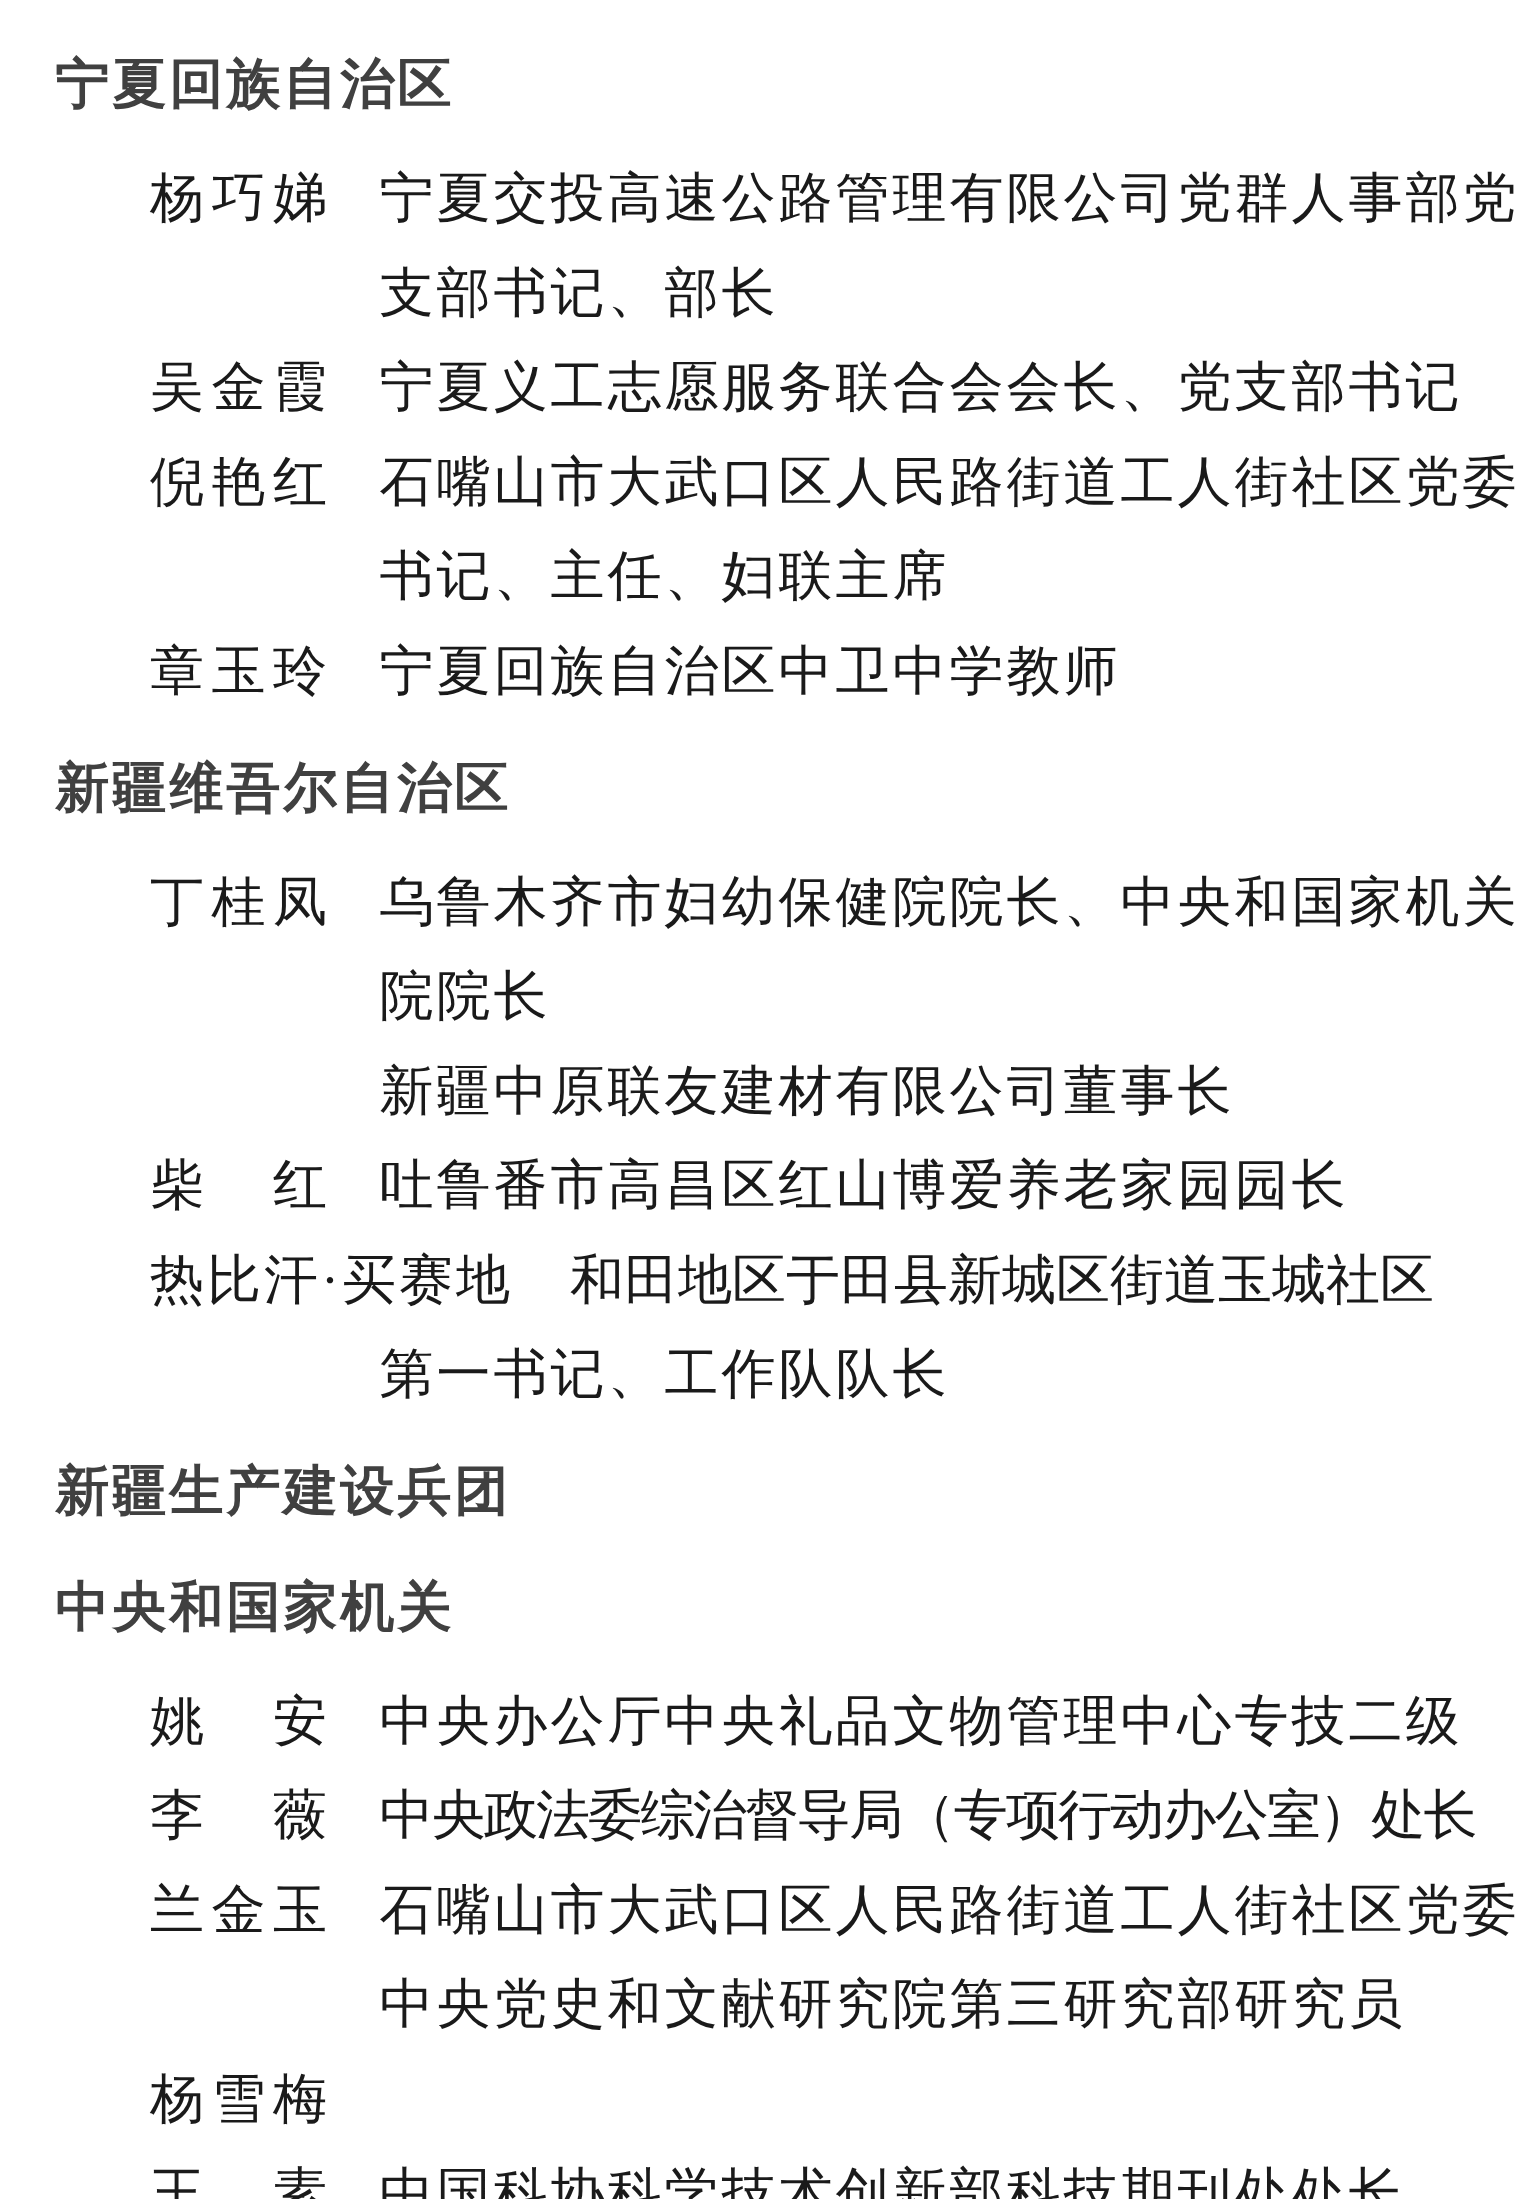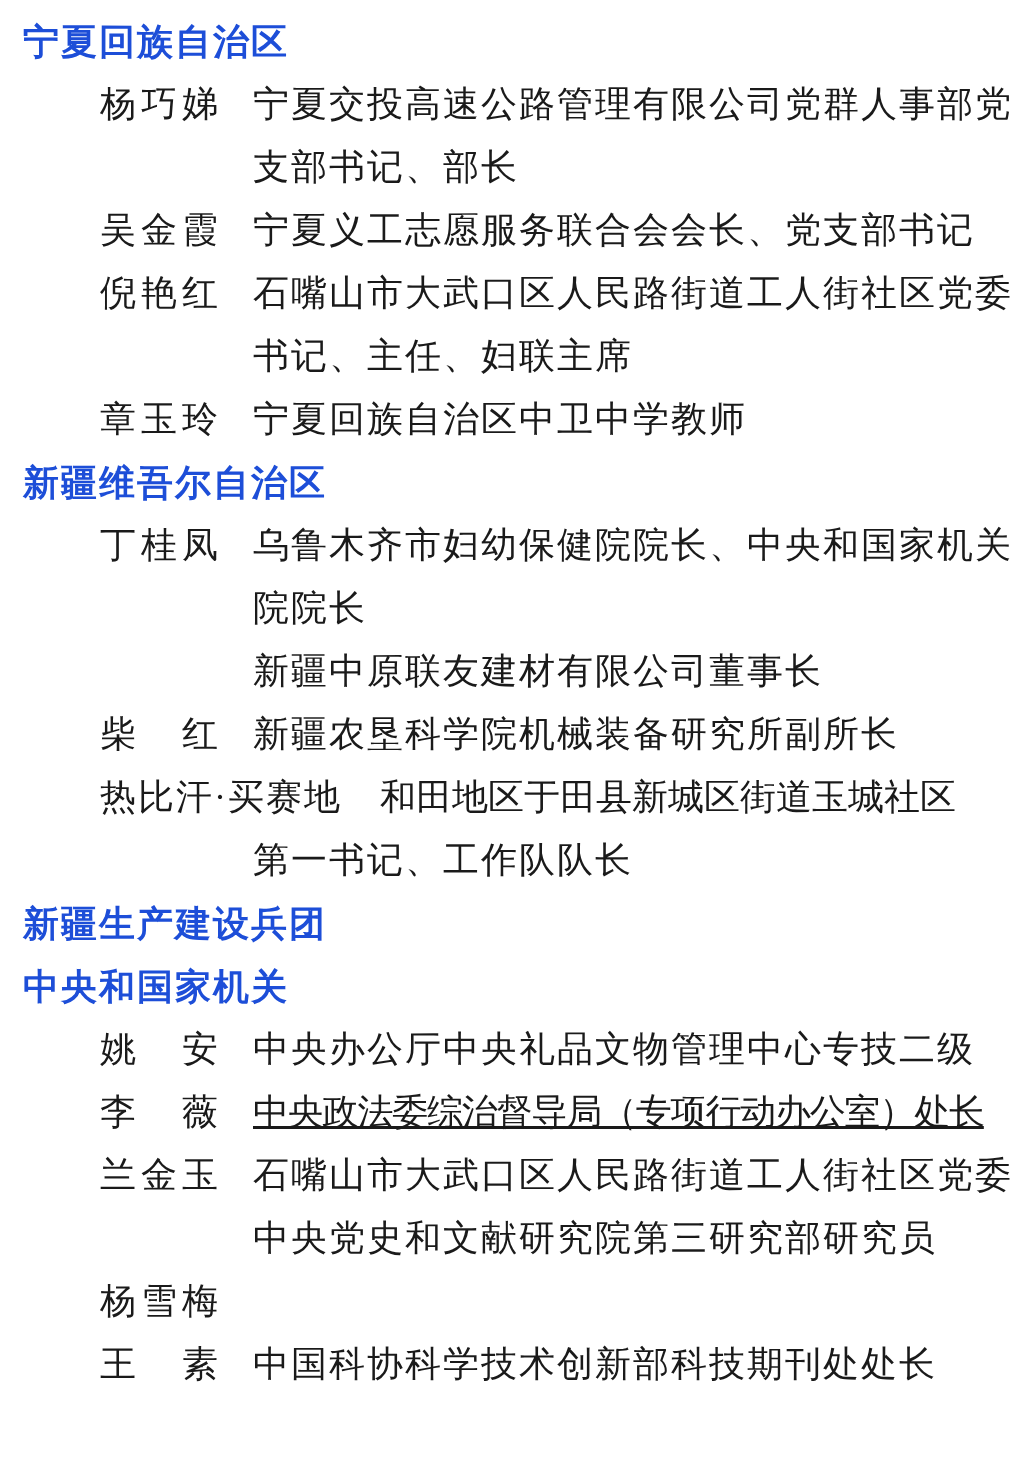--- a/index.html
+++ b/index.html
@@ -20,33 +20,32 @@
   .line {
     height: 63px;
     line-height: 63px;
     white-space: nowrap;
   }
   .header-line {
     font-family: "Liberation Sans", "DejaVu Sans", sans-serif;
     font-weight: 700;
     font-size: 36px;
     letter-spacing: 2px;
-    color: #1d4ed8;
+    color: #404040;
     padding-left: 23px;
-    margin: 0;
+    margin: 14px;
   }
   .entry { position: relative; }
   .title-line {
     font-size: 36px;
     letter-spacing: 2px;
     padding-left: 253px;
   }
   .title-line.tight {
     letter-spacing: -1.2px;
-    text-decoration: underline;
   }
   .name {
     position: absolute;
     left: 100px;
     top: 0;
     font-size: 36px;
     letter-spacing: 5px;
     white-space: nowrap;
   }
   
@@ -112,21 +111,21 @@
 
     <div class="entry">
       <div class="line title-line">
         <span>新疆中原联友建材有限公司董事长</span>
       </div>
     </div>
 
     <div class="entry">
       <div class="line title-line">
         <span class="name">柴　红</span>
-        <span>新疆农垦科学院机械装备研究所副所长</span>
+        <span>吐鲁番市高昌区红山博爱养老家园园长</span>
       </div>
     </div>
 
     <div class="entry">
       <div class="line long-name-line" style="font-size:36px;">
         <span class="name-inline">热比汗·买赛地</span><span class="after-name">和田地区于田县新城区街道玉城社区</span>
       </div>
       <div class="line title-line">第一书记、工作队队长</div>
     </div>
   </section>

